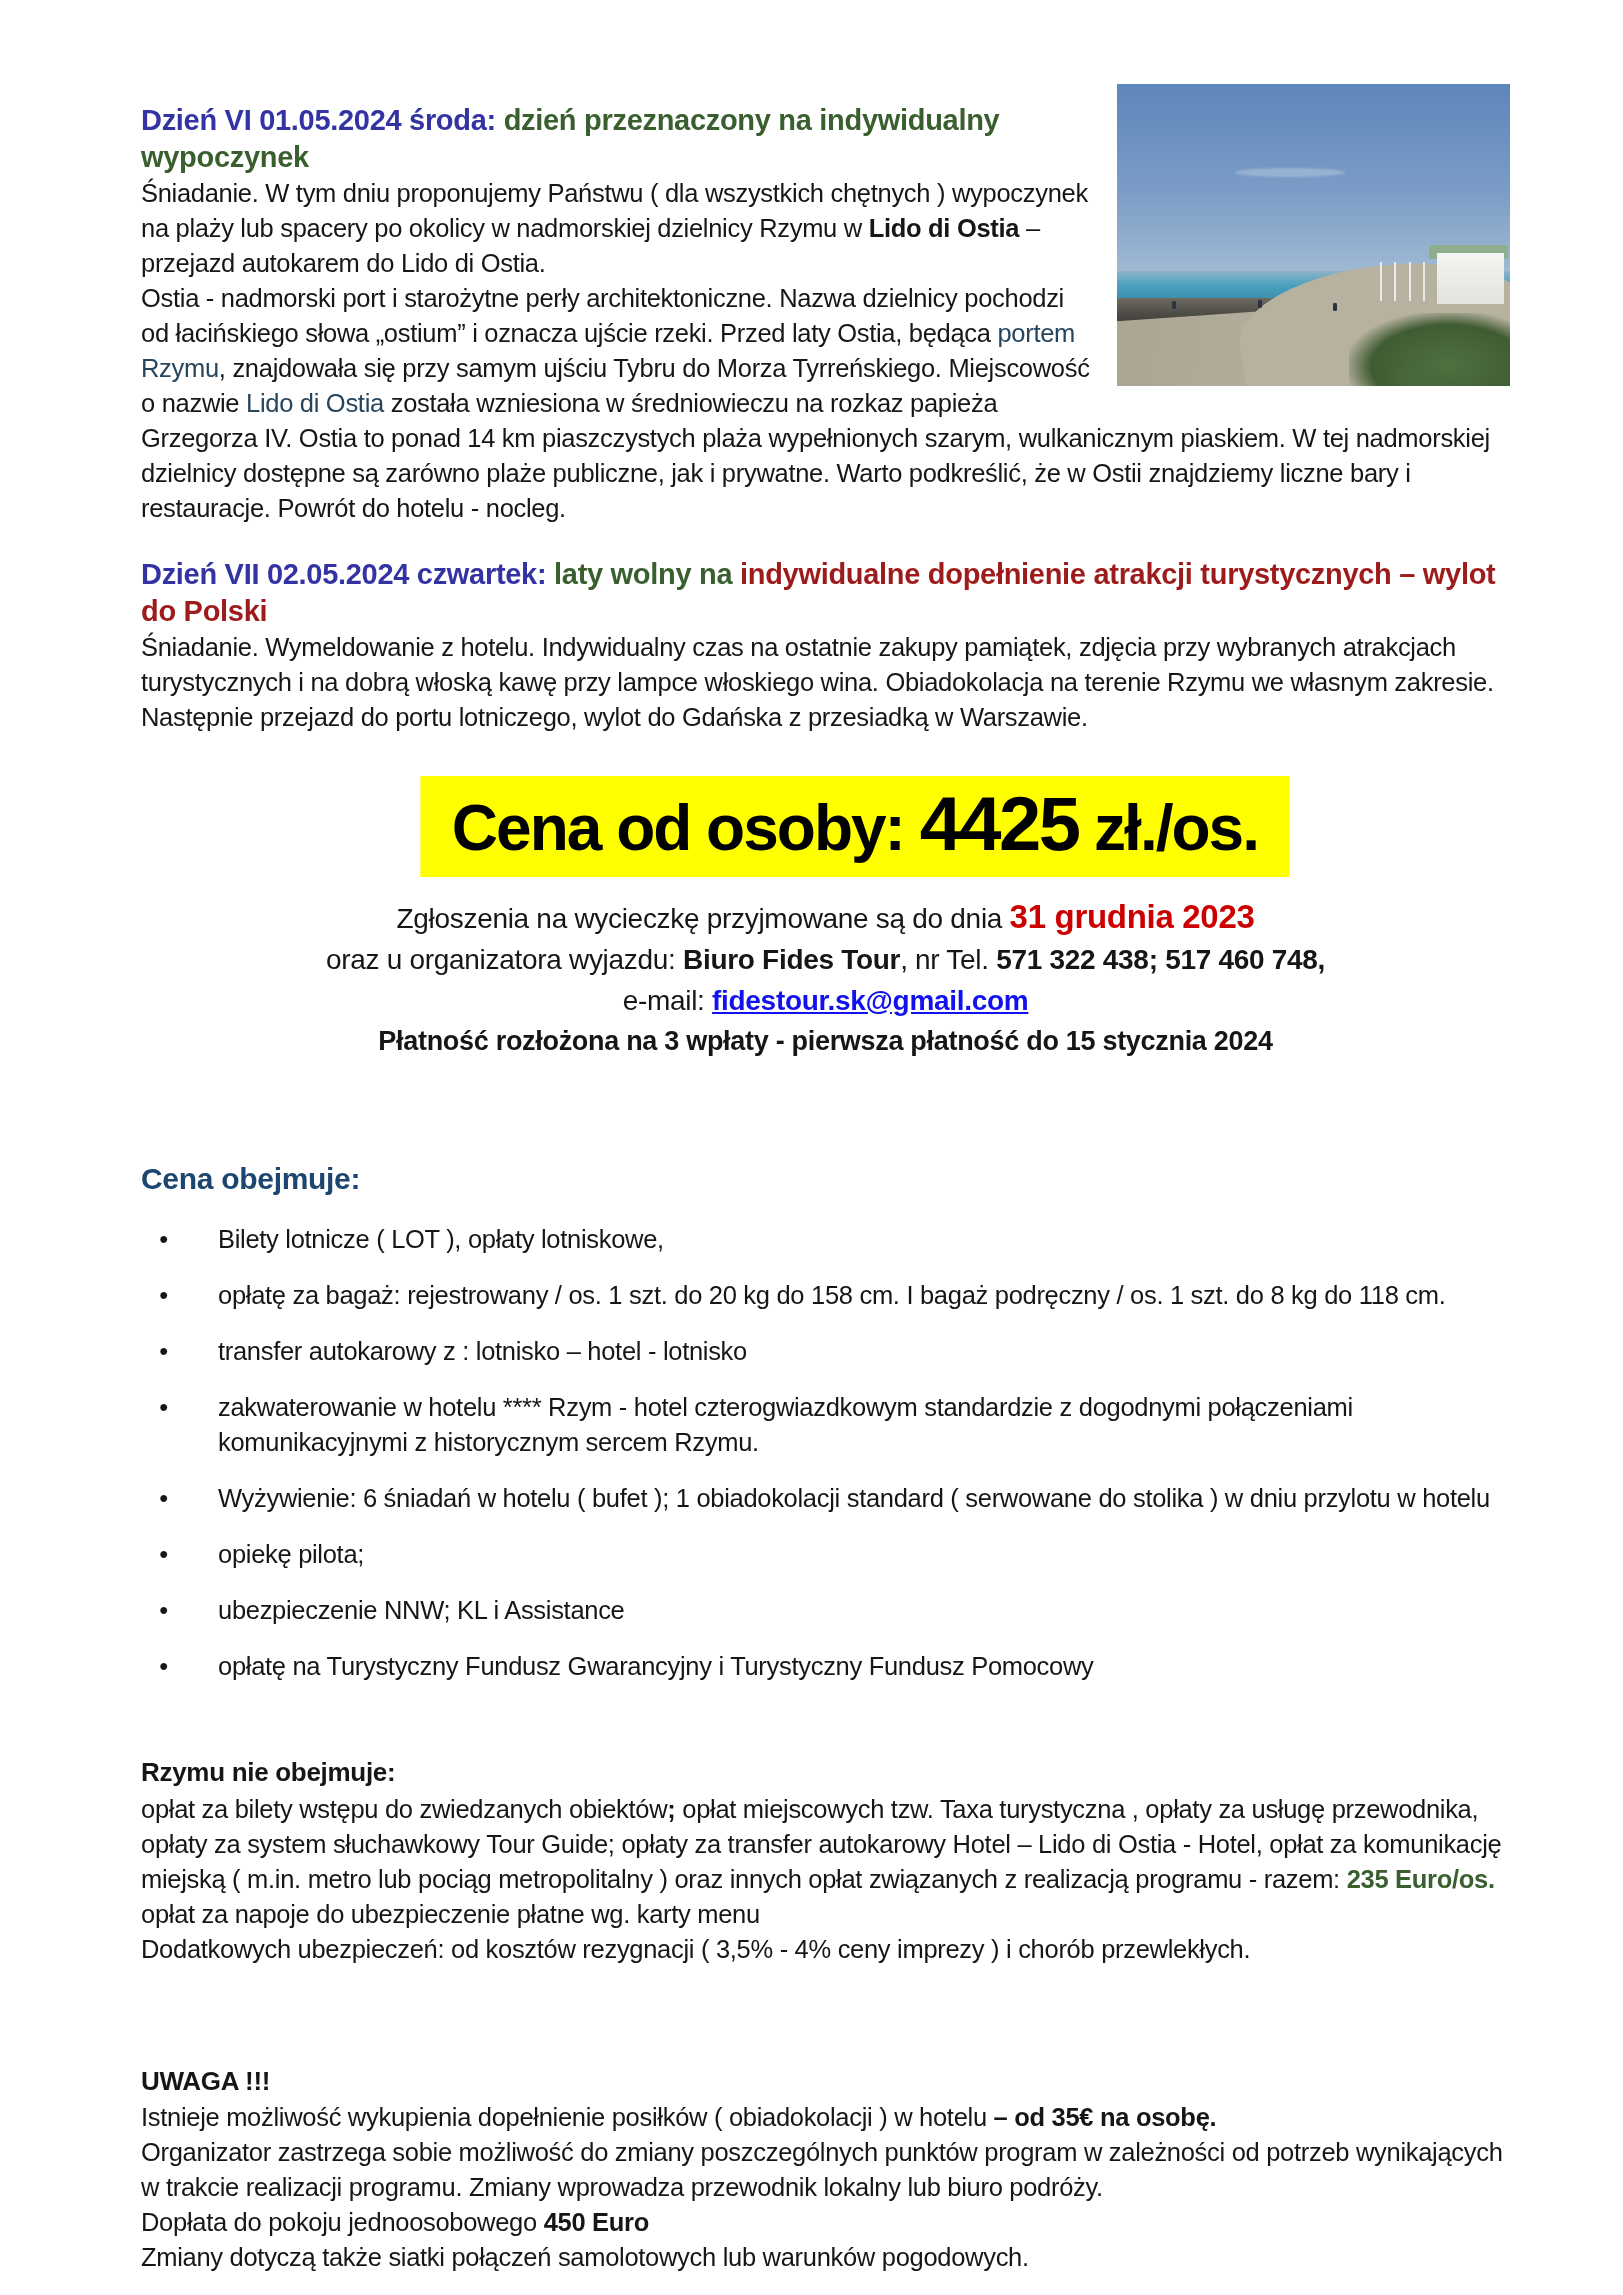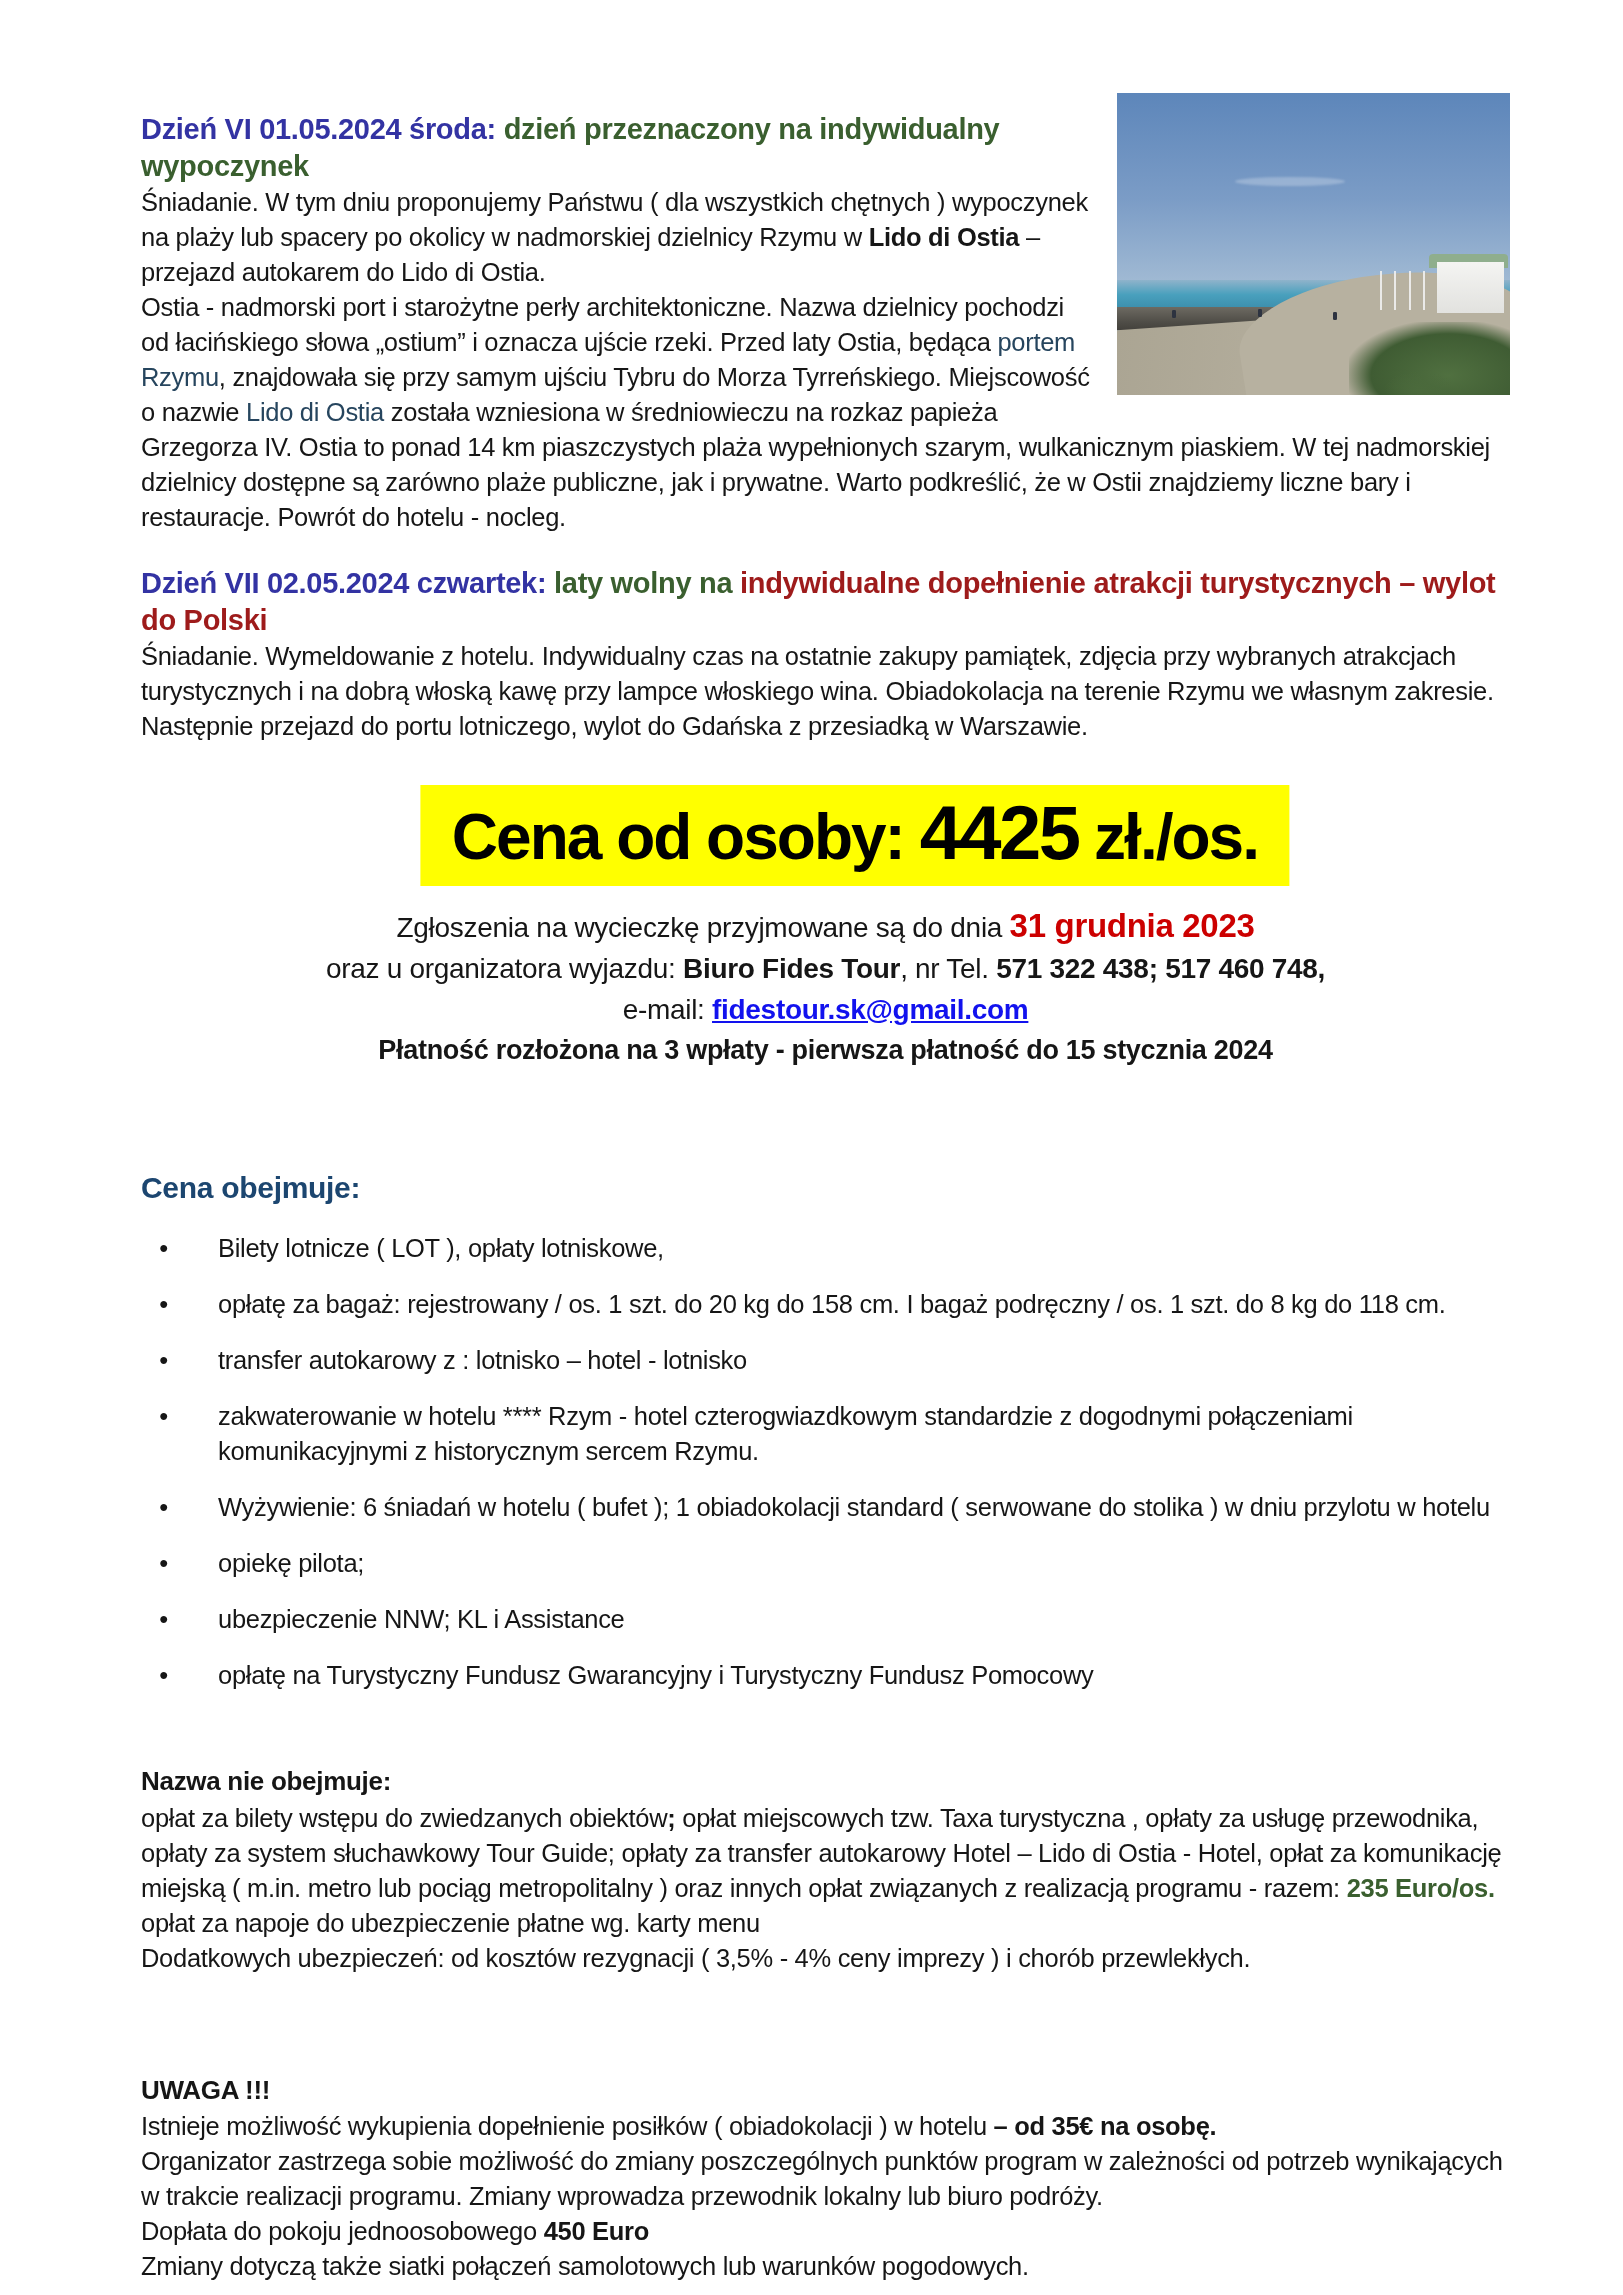--- a/index.html
+++ b/index.html
@@ -8,21 +8,21 @@
     width:1623px;
     height:2295px;
     background:#ffffff;
     font-family:"Liberation Sans", sans-serif;
     color:#161616;
     overflow:hidden;
   }
   .content{
     position:absolute;
     left:141px;
-    top:111px;
+    top:102px;
     width:1369px;
   }
   
   .body-text{font-size:25.5px;line-height:35px;letter-spacing:-0.3px;}
   p{margin:0;}
   .b{font-weight:bold;}
   .heading{font-size:29px;line-height:37px;font-weight:bold;letter-spacing:-0.3px;}
   .hd-blue{color:#3333a3;}
   .hd-green{color:#3a5f2f;}
   .hd-darkred{color:#9e1b1b;}
@@ -174,21 +174,21 @@
       <li><span class="dot">•</span><span>Bilety lotnicze ( LOT ), opłaty lotniskowe,</span></li>
       <li><span class="dot">•</span><span>opłatę za bagaż: rejestrowany / os. 1 szt. do 20 kg do 158 cm. I bagaż podręczny / os. 1 szt. do 8 kg do 118 cm.</span></li>
       <li><span class="dot">•</span><span>transfer autokarowy z : lotnisko – hotel - lotnisko</span></li>
       <li><span class="dot">•</span><span>zakwaterowanie w hotelu **** Rzym - hotel czterogwiazdkowym standardzie z dogodnymi połączeniami komunikacyjnymi z historycznym sercem Rzymu.</span></li>
       <li><span class="dot">•</span><span>Wyżywienie: 6 śniadań w hotelu ( bufet );  1  obiadokolacji standard ( serwowane do stolika ) w dniu przylotu w hotelu</span></li>
       <li><span class="dot">•</span><span> opiekę  pilota;</span></li>
       <li><span class="dot">•</span><span>ubezpieczenie NNW;  KL i Assistance</span></li>
       <li><span class="dot">•</span><span>opłatę na Turystyczny Fundusz Gwarancyjny i Turystyczny Fundusz Pomocowy</span></li>
     </ul>
 
-    <div class="black-heading">Nazwa nie obejmuje:</div>
+    <div class="black-heading">Rzymu nie obejmuje:</div>
     <div class="body-text excl-body">
       <p><span>opłat za bilety wstępu do zwiedzanych obiektów</span><span class="b">;</span><span>  opłat miejscowych tzw. Taxa turystyczna , opłaty za usługę przewodnika, opłaty za system słuchawkowy Tour Guide; opłaty za transfer autokarowy Hotel – Lido di Ostia - Hotel, opłat za komunikację miejską ( m.in. metro lub pociąg metropolitalny ) oraz innych opłat związanych z realizacją programu - razem:  </span><span class="euro-green">235 Euro/os.</span></p>
       <p>opłat za napoje do ubezpieczenie płatne wg. karty menu</p>
       <p>Dodatkowych ubezpieczeń: od kosztów rezygnacji ( 3,5% - 4% ceny imprezy ) i chorób przewlekłych.</p>
     </div>
 
     <div class="uwaga-block">
       <div class="black-heading" style="margin-top:0;">UWAGA !!!</div>
       <div class="body-text" style="margin-top:3.9px;">
         <p><span>Istnieje możliwość wykupienia dopełnienie posiłków ( obiadokolacji ) w hotelu </span><span class="b">– od 35€ na osobę.</span></p>

